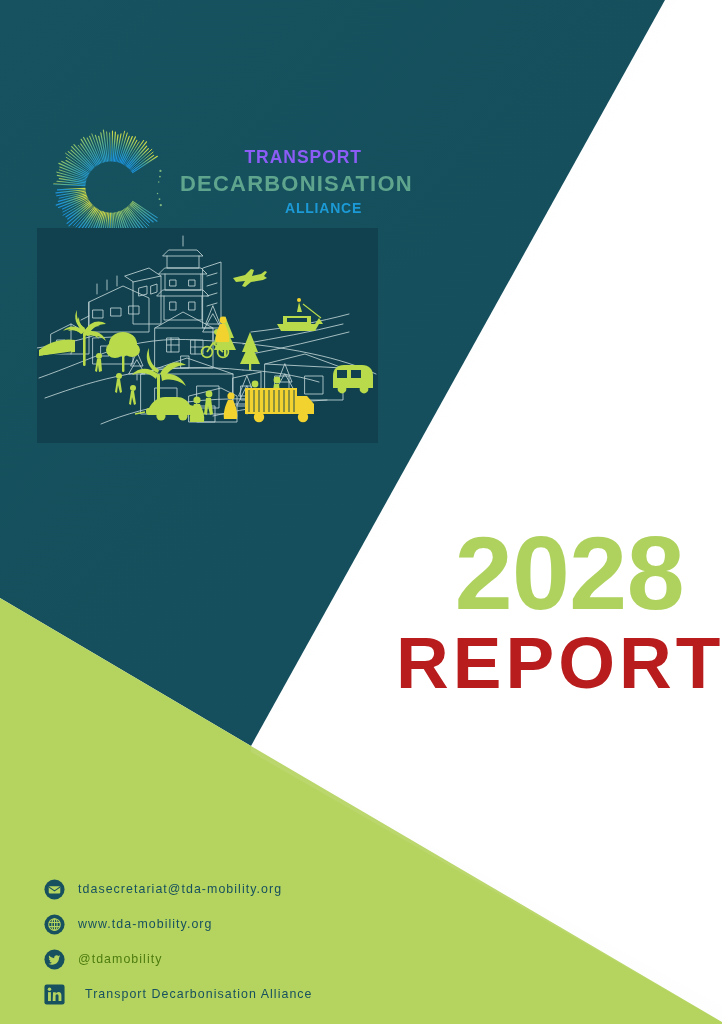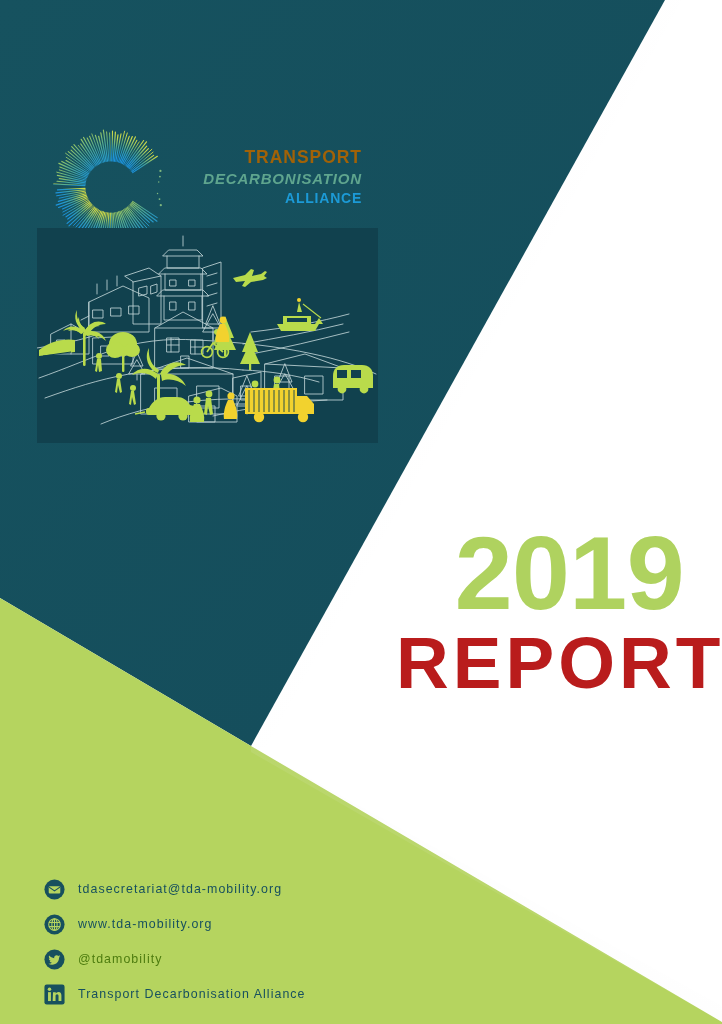--- a/index.html
+++ b/index.html
@@ -51,21 +51,21 @@
     text-align: right;
   }
   .logo-words div {
     font-family: "Liberation Sans", sans-serif;
     font-weight: 600;
     letter-spacing: 0.055em;
     line-height: 1.33;
     white-space: nowrap;
   }
   .lw-transport { font-size: 17.5px; }
-  .lw-decarb    { font-size: 15px; font-style: italic; }
+  .lw-decarb    { font-size: 22px; }
   .lw-alliance  { font-size: 14px; }
 
   
   .illus-panel {
     position: absolute;
     left: 37px;
     top: 228px;
     width: 341px;
     height: 215px;
     overflow: hidden;
@@ -104,21 +104,21 @@
     left: 44px;
     top: 876px;
     width: 400px;
   }
   .contact-row {
     display: flex;
     align-items: center;
     height: 26px;
     margin-bottom: 9px;
   }
-  .contact-row:last-child { margin-bottom: 0; }
+  .contact-row:last-child { margin-bottom: 0; gap: 7px; }
   .contact-icon {
     width: 21px;
     height: 21px;
     flex: 0 0 21px;
     display: block;
   }
   .contact-text {
     margin-left: 13px;
     font-family: "Liberation Sans", sans-serif;
     font-size: 12.4px;
@@ -277,21 +277,21 @@
             <circle cx="107.91" cy="48.60" r="0.92" fill="#7FB77E" stroke="none"></circle>
             <circle cx="108.45" cy="42.93" r="1.14" fill="#7FB77E" stroke="none"></circle>
             <circle cx="105.54" cy="65.54" r="0.70" fill="#7FB77E" stroke="none"></circle>
             <circle cx="107.51" cy="71.10" r="0.92" fill="#7FB77E" stroke="none"></circle>
             <circle cx="108.80" cy="77.13" r="1.14" fill="#7FB77E" stroke="none"></circle>
           </g>
       </g>
     </svg>
 
     <div class="logo-words">
-      <div class="lw-transport" style="color:#a16207">TRANSPORT</div>
+      <div class="lw-transport" style="color:#8b5cf6">TRANSPORT</div>
       <div class="lw-decarb" style="color:#5FA58E">DECARBONISATION</div>
       <div class="lw-alliance" style="color:#1C9AD6">ALLIANCE</div>
     </div>
   </div>
 
   <div class="illus-panel">
     <svg width="341" height="215" viewBox="0 0 341 215">
       <rect x="0" y="0" width="341" height="215" fill="#11414E"></rect>
 
       <g stroke="#CFE0E2" stroke-width="0.85" fill="none" stroke-linejoin="round" stroke-linecap="round" opacity="0.92">
@@ -480,21 +480,21 @@
 
         <circle cx="186" cy="92" r="3.4"></circle>
         <path d="M183 96 c -3 6 -5 12 -4 18 l13 0 c 1 -6 -1 -12 -4 -18 Z"></path>
 
         <circle cx="262" cy="72" r="2"></circle>
       </g>
     </svg>
   </div>
 
   <div class="title-block">
-    <div class="year" style="color:#AFD25F">2019</div>
+    <div class="year" style="color:#AFD25F">2028</div>
     <div class="report" style="color:#b91c1c">REPORT</div>
   </div>
 
   <div class="contact-list">
 
     <div class="contact-row">
       <svg class="contact-icon" viewBox="0 0 24 24">
         <circle cx="12" cy="12" r="11.5" fill="#17505E"></circle>
         <rect x="5.4" y="8.2" width="13.2" height="8.4" rx="1.3" fill="#B5D45F"></rect>
         <path d="M5.4 9 L12 13.6 L18.6 9" stroke="#17505E" stroke-width="1.35" fill="none"></path>

